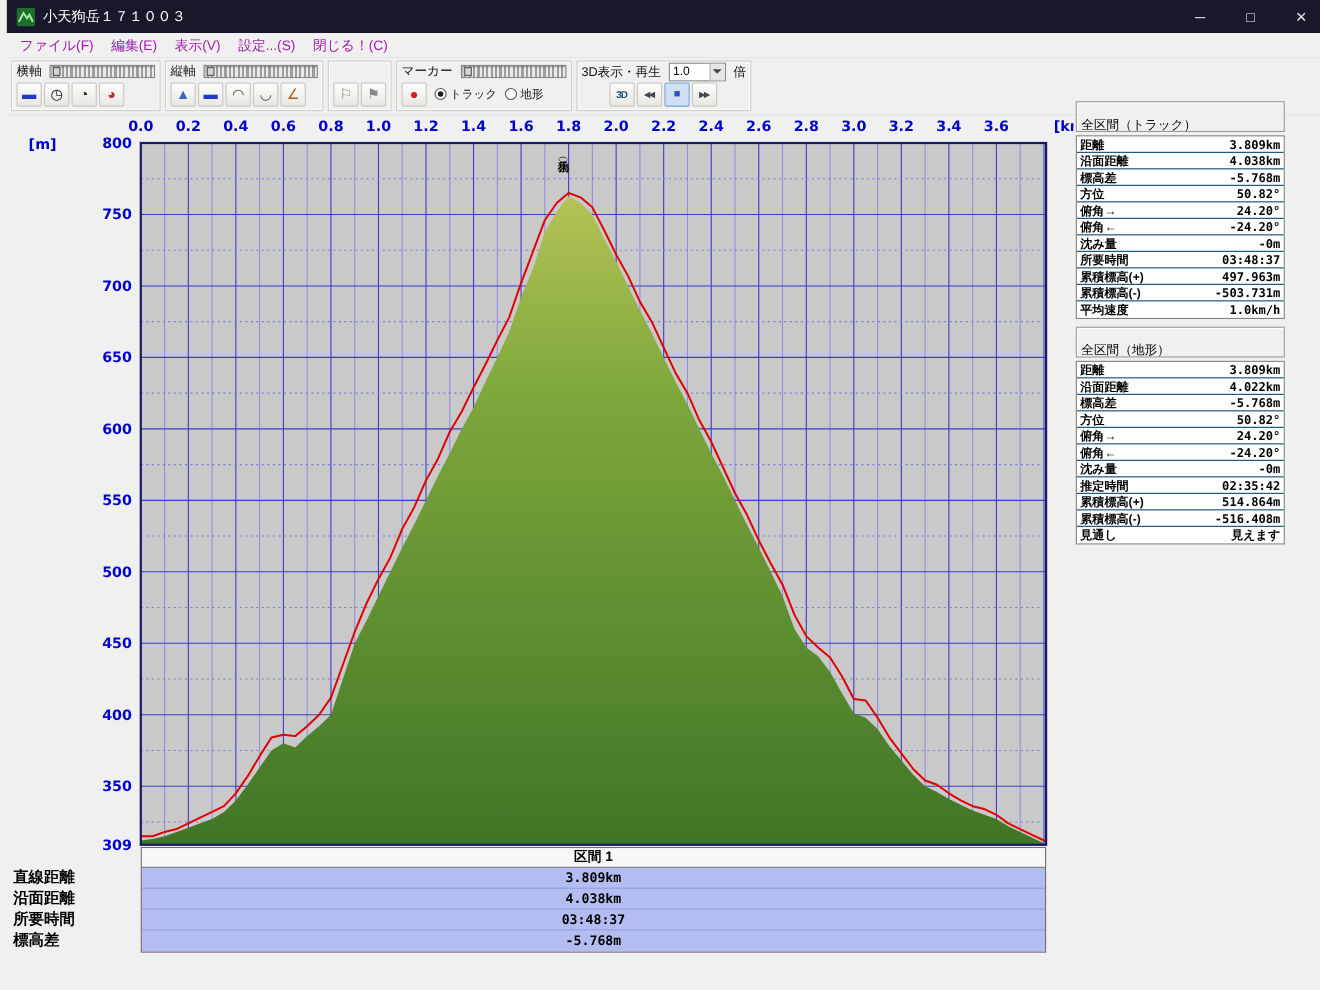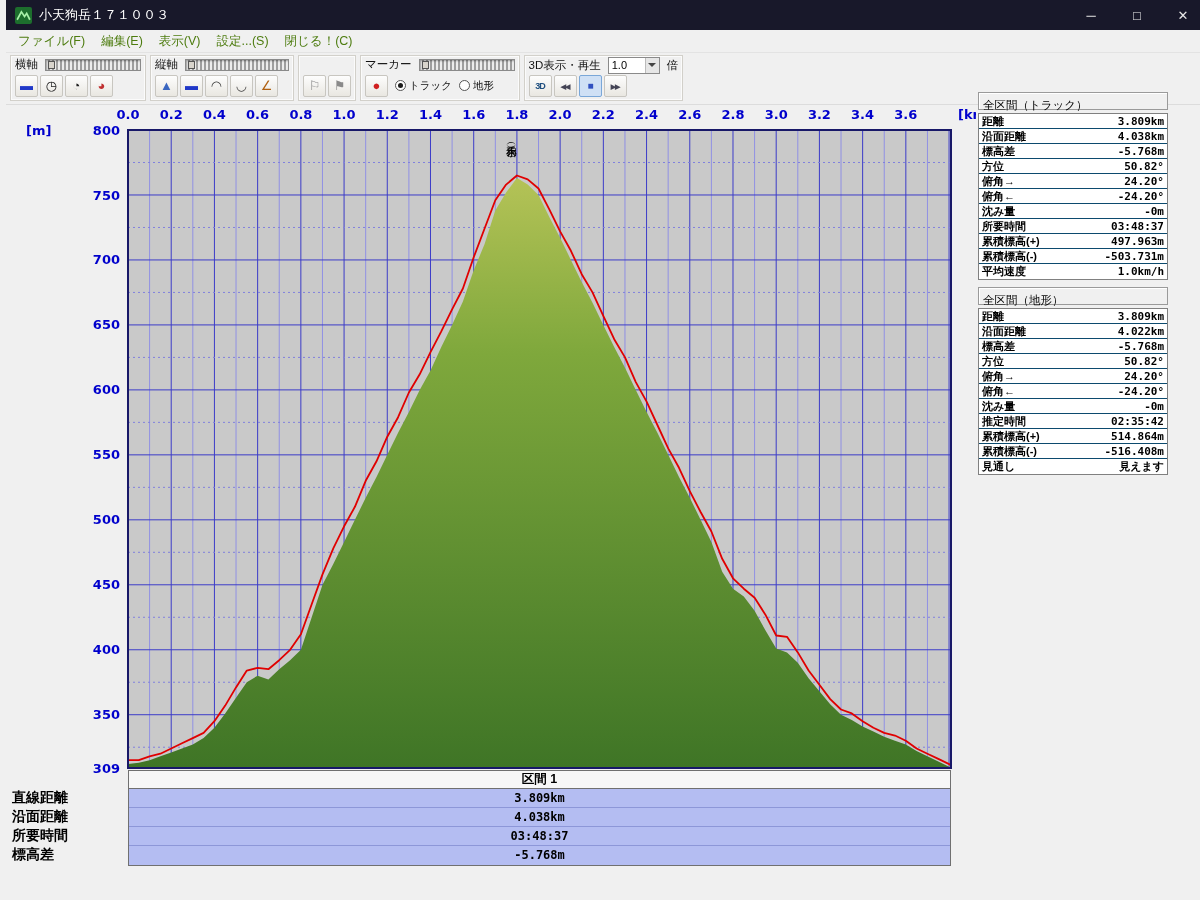--- a/index.html
+++ b/index.html
@@ -11,21 +11,21 @@
   .titlebar{height:30px;background:#18182a;display:flex;align-items:center;color:#fff}
   .app-icon{width:17px;height:17px;margin:0 7px 0 9px;flex:0 0 auto}
   .title-text{font-size:13px;color:#fff;white-space:nowrap}
   .win-controls{margin-left:auto;display:flex;height:100%}
   .win-btn{width:46px;height:100%;display:flex;align-items:center;justify-content:center;
     font-size:13px;color:#e8e8e8;cursor:default}
 
   
   .menubar{height:23px;background:#f0f0f0;display:flex;align-items:center;padding-left:4px;
     border-bottom:1px solid #e3e3e3}
-  .menu-item{font-size:12.5px;padding:2px 8px;color:#4d7c0f;white-space:nowrap}
+  .menu-item{font-size:12.5px;padding:2px 8px;color:#a21caf;white-space:nowrap}
 
   
   .toolbar{height:52px;background:#f0f0f0;display:flex;align-items:stretch;gap:4px;
     padding:2px 2px 3px 4px;border-bottom:1px solid #dcdcdc}
   .tb-group{border:1px solid #d2d0ca;box-shadow:inset 0 0 0 1px #fbfbfb;padding:1px 4px 2px 4px;
     display:flex;flex-direction:column;gap:1px}
   .tb-row1{display:flex;align-items:center;gap:7px;height:16px}
   .tb-row2{display:flex;align-items:center;gap:2px;height:25px}
   .tb-label{font-size:11.5px;color:#111;white-space:nowrap}
   .slider{height:12px;border:1px solid #8a8a8a;position:relative;
@@ -62,21 +62,21 @@
   .sec-value{height:19px;line-height:19px;text-align:center;font-size:12px;font-weight:bold;
     font-family:"DejaVu Sans Mono","Liberation Mono",monospace;color:#000;
     background:#b4bdf2;border-bottom:1px solid #8d97d8}
   .sec-value:last-child{border-bottom:none}
   .section-labels{position:absolute;left:6px;top:683px;width:110px}
   .sec-label{height:19px;line-height:19px;text-align:left;font-size:14px;font-weight:bold;color:#000}
 
   
   .right-panel{position:absolute;left:972px;top:-13px;width:190px}
   .panel-header{height:18px;line-height:16px;border:1px solid #9a9a9a;background:#f0f0f0;
-    font-size:11.5px;padding:4px 4px;color:#000;margin-bottom:3px;box-shadow:inset 1px 1px 0 #fff}
+    font-size:11.5px;padding:13px 4px;color:#000;margin-bottom:3px;box-shadow:inset 1px 1px 0 #fff}
   .info-table{border:1px solid #808080;background:#fff;margin-bottom:7px}
   .info-row{display:flex;justify-content:space-between;align-items:center;height:15px;
     padding:0 3px;border-bottom:1px solid #0c4a6e}
   .info-row:last-child{border-bottom:none}
   .info-label{font-size:11px;font-weight:bold;color:#000;white-space:nowrap}
   .info-value{font-size:11px;font-weight:bold;color:#000;white-space:nowrap;
     font-family:"DejaVu Sans Mono","Liberation Mono",monospace}
 </style>
 </head>
 <body>
@@ -171,21 +171,21 @@
     <div class="tb-group">
       <div class="tb-row1">
         <span class="tb-label">3D表示・再生</span>
         <span class="combo">
           <span class="combo-value">1.0</span>
           <span class="combo-arrow"></span>
         </span>
         <span class="tb-label">倍</span>
       </div>
       <div class="tb-row2">
-          <span class="tool-btn" style="color: rgb(32, 80, 128); font-size: 9px; letter-spacing: -1px; font-weight: bold;">3D</span>
+          <span class="tool-btn" style="color: rgb(32, 80, 128); font-size: 9px; letter-spacing: -1px; font-weight: bold; margin-left: 25px;">3D</span>
           <span class="tool-btn" style="color: rgb(68, 68, 85); font-size: 7px; letter-spacing: -1px; font-weight: bold;">◀◀</span>
           <span class="tool-btn pressed" style="color: rgb(48, 80, 192); font-size: 10px; letter-spacing: -1px; font-weight: bold;">■</span>
           <span class="tool-btn" style="color: rgb(68, 68, 85); font-size: 7px; letter-spacing: -1px; font-weight: bold;">▶▶</span>
         </div>
     </div>
 
   </div>
 
   <div class="main">
 

